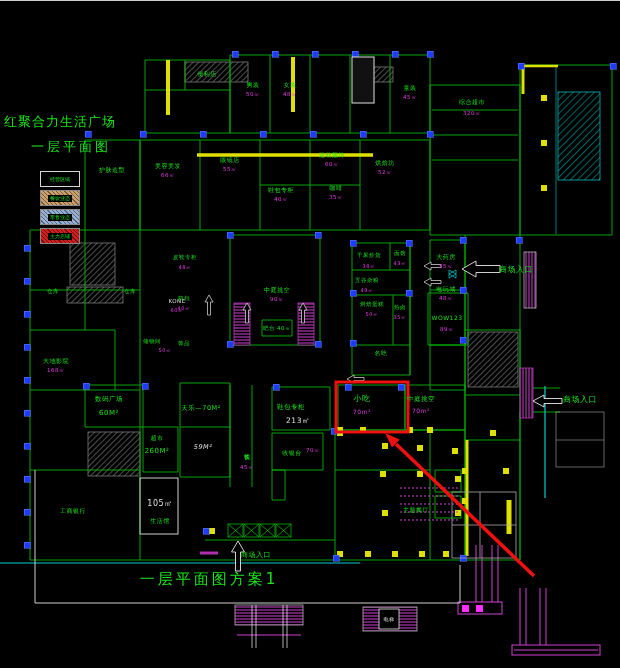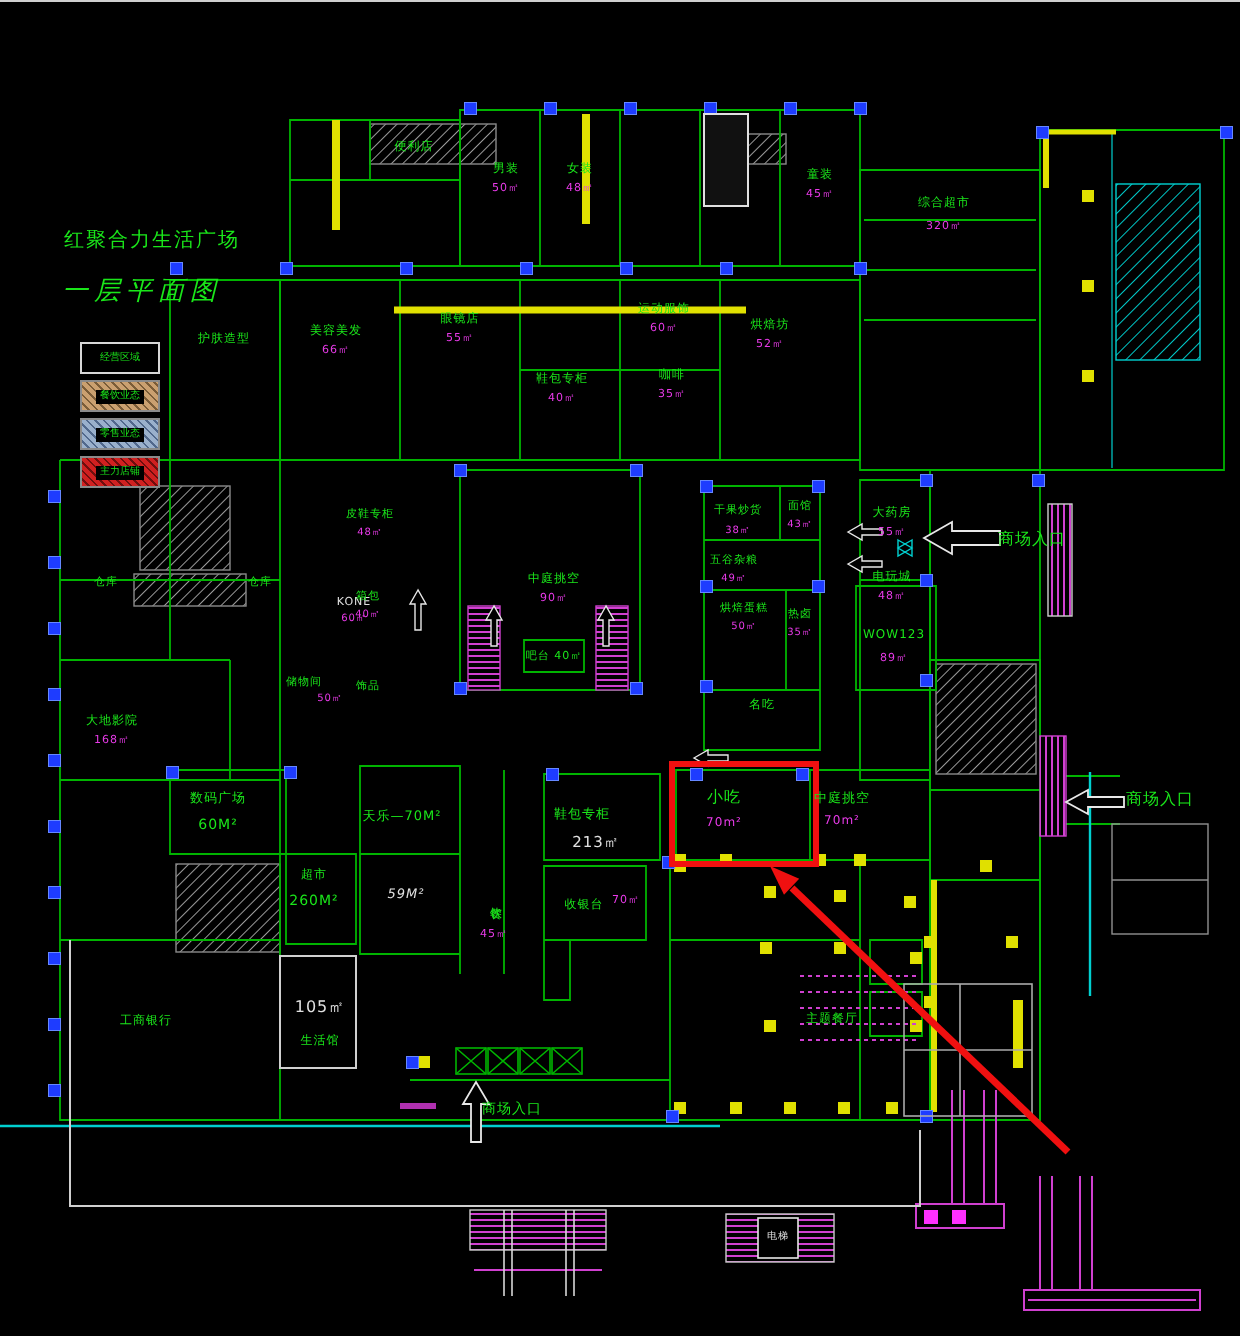--- a/index.html
+++ b/index.html
@@ -4,22 +4,22 @@
 <style>
   html,body{margin:0;padding:0;background:#000;}
   .stage{position:relative;width:620px;height:668px;background:#000;overflow:hidden;
          font-family:"DejaVu Sans",sans-serif;}
   svg{position:absolute;left:0;top:0;}
   .lbl{position:absolute;transform:translate(-50%,-50%);white-space:nowrap;line-height:1;
        font-family:"DejaVu Sans",sans-serif;letter-spacing:.5px;}
   .lbl.v{writing-mode:vertical-rl;text-orientation:upright;letter-spacing:0;}
   .hdr{position:absolute;transform:translate(-50%,-50%);white-space:nowrap;color:#1ae61a;
        text-align:center;line-height:1;}
-  #project-title{left:76px;top:121px;font-size:10px;letter-spacing:1px;}
-  #drawing-title{left:71px;top:146px;font-size:13px;letter-spacing:3px;font-style:italic;}
+  #project-title{left:60px;top:121px;font-size:13px;letter-spacing:1px;}
+  #drawing-title{left:71px;top:146px;font-size:13px;letter-spacing:3px;}
   #scheme-title{left:209px;top:579px;font-size:15px;letter-spacing:3px;}
   .legend{position:absolute;left:40px;top:171px;width:40px;}
   .legend .box{position:relative;width:38px;height:14px;margin-bottom:3px;border:1px solid #8a8a8a;
        display:flex;align-items:center;justify-content:center;}
   .legend .box .chip{background:#000;padding:1px 2px;color:#1ae61a;font-size:5px;line-height:1;
        white-space:nowrap;}
   .legend .b1{background:#000;border-color:#d8d8d8;}
   .legend .b2{background:repeating-linear-gradient(45deg,#caa070 0 2px,#7a5c38 2px 3px);}
   .legend .b3{background:repeating-linear-gradient(45deg,#9ab0cc 0 2px,#51688c 2px 3px);}
   .legend .b4{background:repeating-linear-gradient(45deg,#d02020 0 2px,#6e0e0e 2px 3px);}
@@ -247,20 +247,21 @@
 
     <g>
       <rect x="336" y="382" width="72" height="50" fill="none" stroke="#f01010" stroke-width="3"></rect>
       <line x1="534" y1="576" x2="396" y2="444" stroke="#f01010" stroke-width="3.5"></line>
       <polygon points="385,433 399.6,439.4 392,447.4" fill="#f01010"></polygon>
     </g>
   </svg>
 
   <div class="hdr" id="project-title">红聚合力生活广场</div>
   <div class="hdr" id="drawing-title">一层平面图</div>
+  <div class="hdr" id="scheme-title">一层平面图方案1</div>
 
   <div class="legend">
     <div class="box b1">
       <span class="chip">经营区域</span>
     </div>
     <div class="box b2">
       <span class="chip">餐饮业态</span>
     </div>
     <div class="box b3">
       <span class="chip">零售业态</span>

